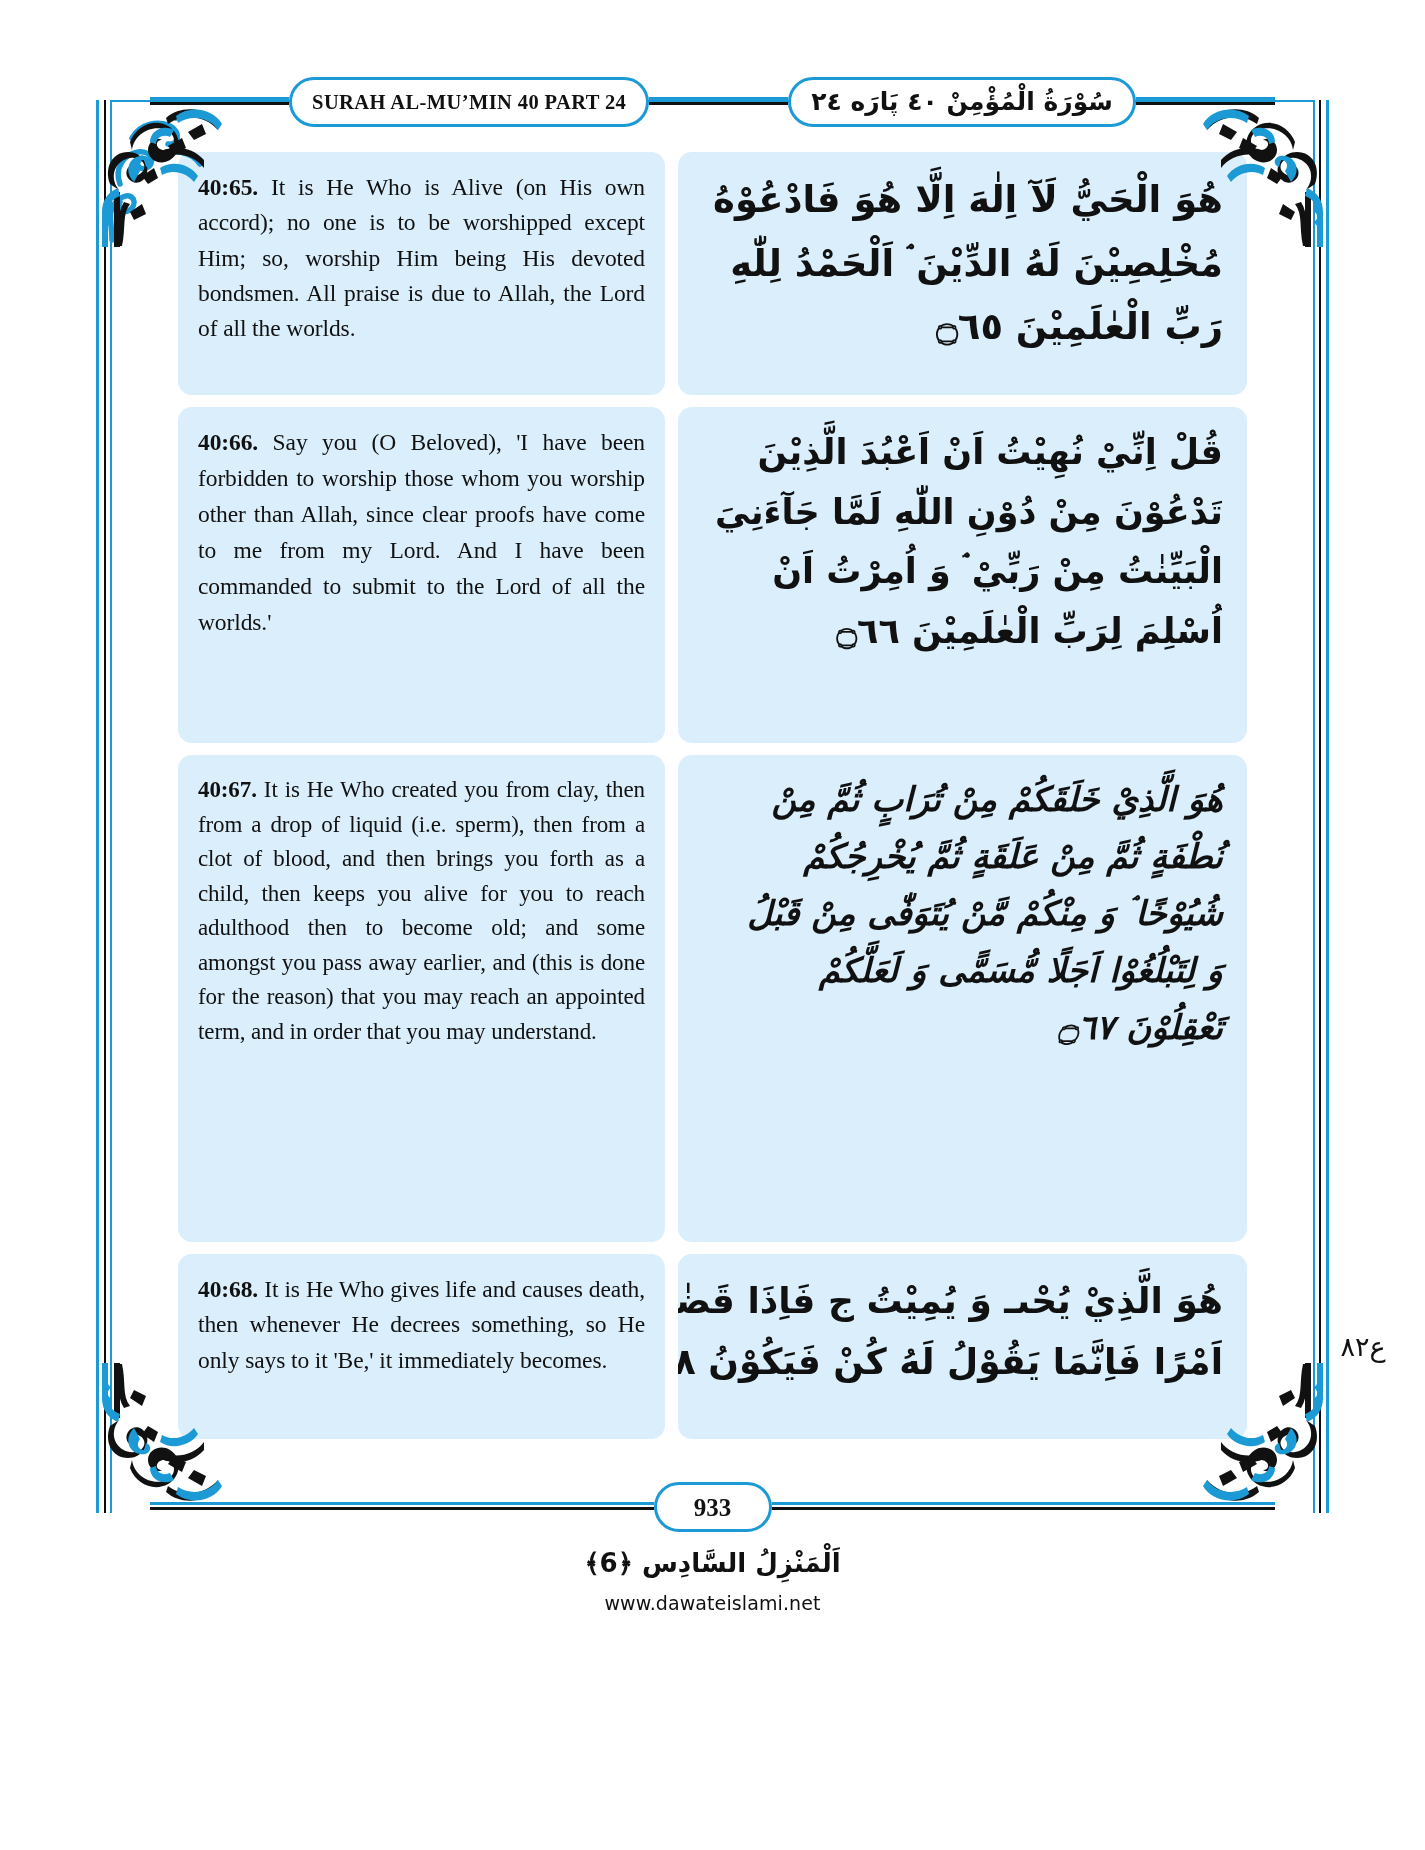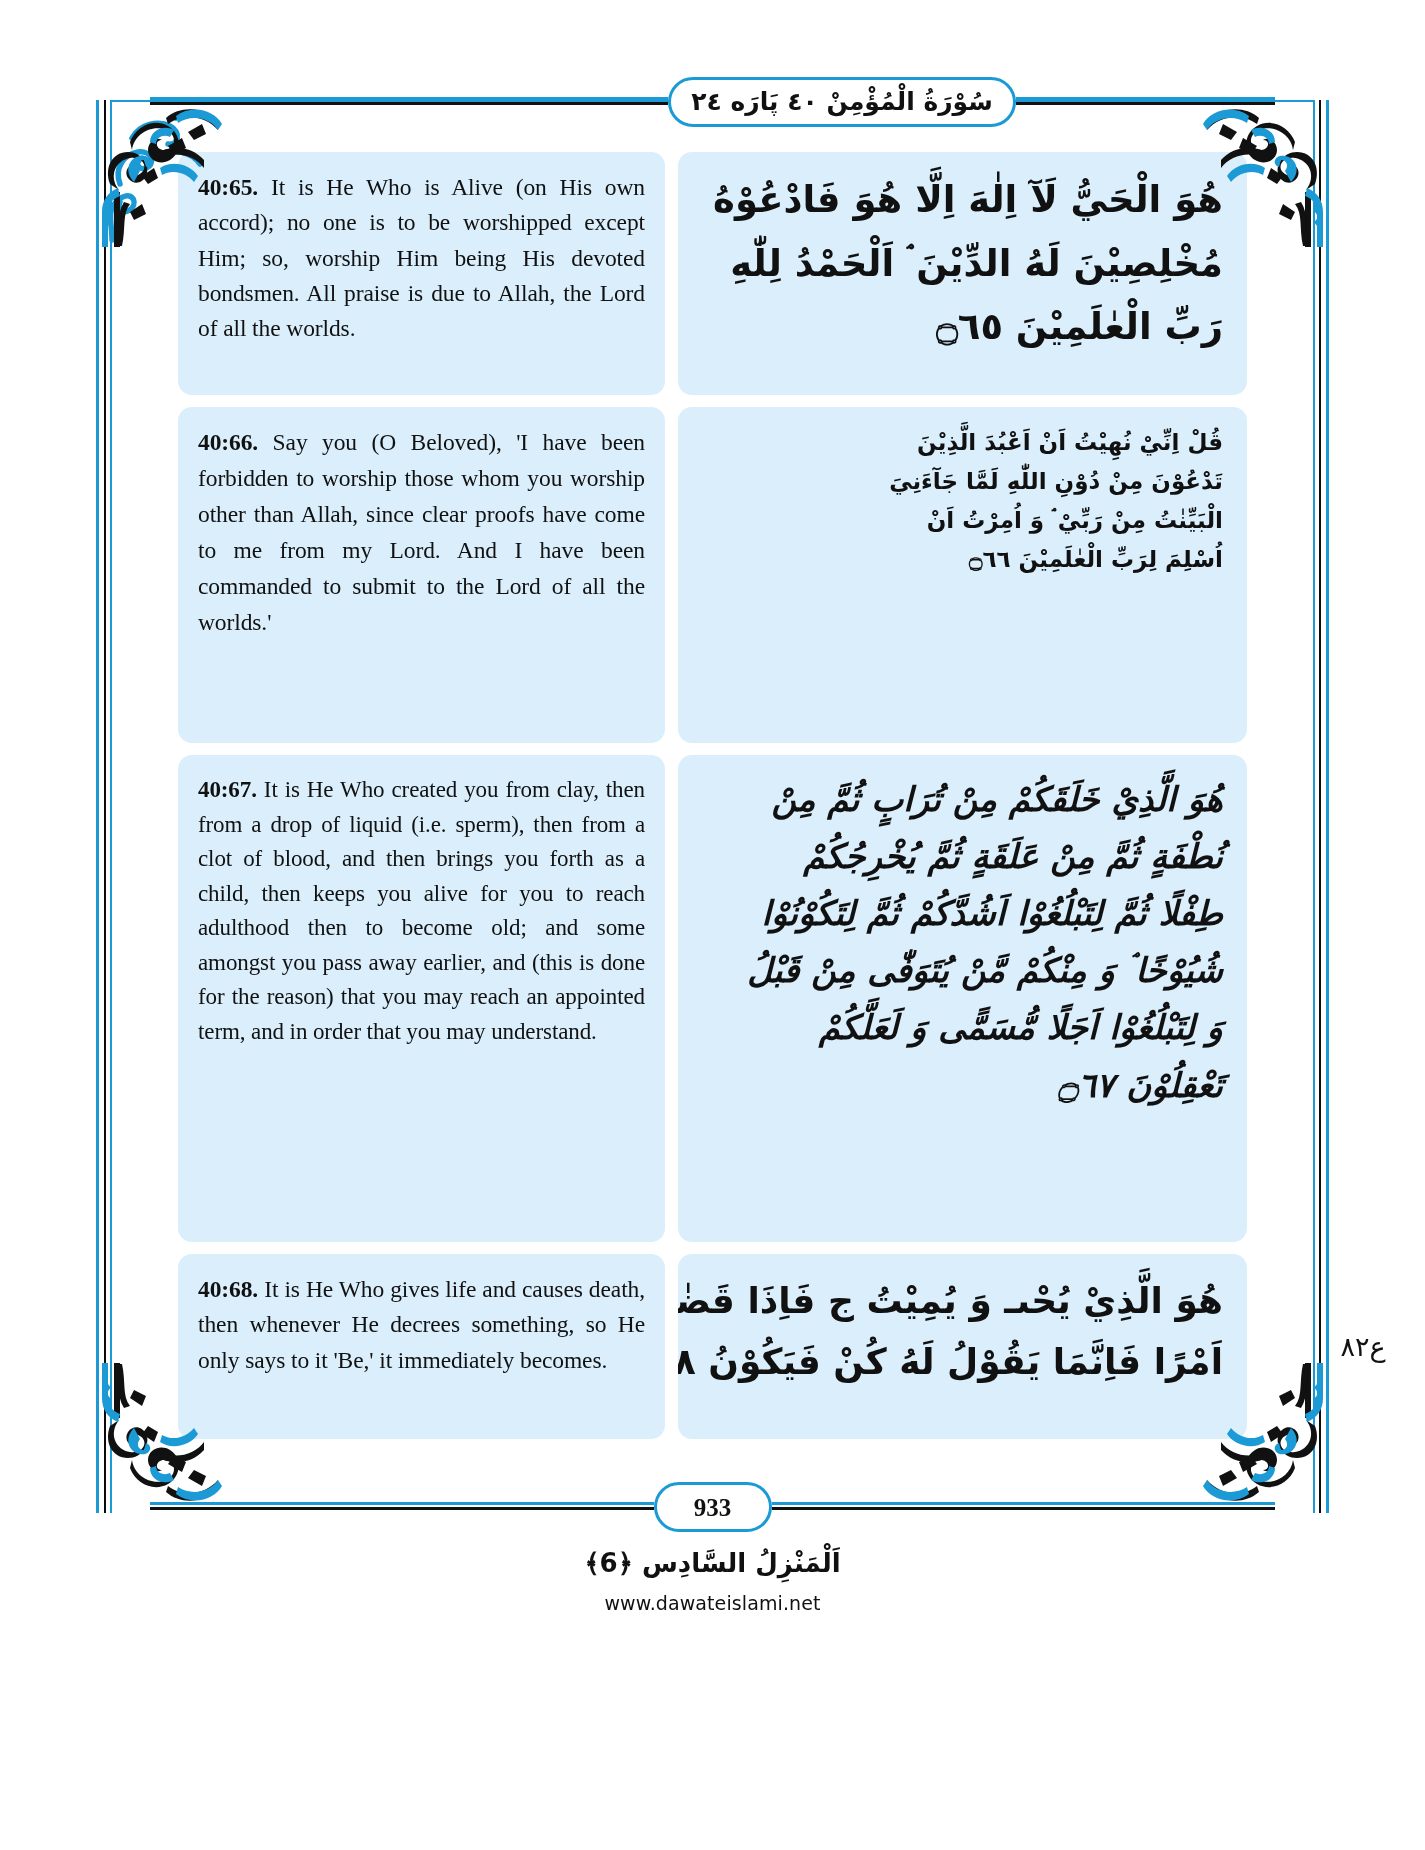--- a/index.html
+++ b/index.html
@@ -176,21 +176,21 @@
   }
   .ar-line { white-space: nowrap; }
 
   
   .row-65 .cell { height: 243px; }
   .row-66 .cell { height: 336px; }
   .row-67 .cell { height: 487px; }
   .row-68 .cell { height: 185px; }
 
   .row-65 .cell-ar { font-size: 37px; line-height: 1.72; padding-left: 24px; }
-  .row-66 .cell-ar { font-size: 23px; line-height: 1.70; }
+  .row-66 .cell-ar { font-size: 35px; line-height: 1.70; }
   .row-67 .cell-ar { font-size: 34px; line-height: 1.68; font-style: italic; }
   .row-68 .cell-ar { font-size: 36px; line-height: 1.70; }
 
   .row-67 .cell-en { font-size: 23px; line-height: 1.50; }
   .row-66 .cell-en { font-size: 23.5px; line-height: 1.53; }
 
   
   .margin-mark {
     position: absolute;
     right: 38px;
@@ -263,20 +263,23 @@
 
   <div class="frame-outer"></div>
   <div class="frame-mid"></div>
   <div class="frame-inner"></div>
 
   <div class="mask" style="left:86px; top:64px;   width:1253px; height:36px;"></div>
   <div class="mask" style="left:86px; top:1513px; width:1253px; height:40px;"></div>
 
   <div class="header-band">
     <div class="hdr-rule"></div>
+    <div class="hdr-pill hdr-pill-left">
+      <span class="hdr-title-en">SURAH AL-MU’MIN 40 PART 24</span>
+    </div>
     <div class="hdr-rule"></div>
     <div class="hdr-pill hdr-pill-right">
       <span class="hdr-title-ar">سُوْرَةُ الْمُؤْمِنْ ٤٠ پَارَه ٢٤</span>
     </div>
     <div class="hdr-rule"></div>
   </div>
 
   <div class="corner corner-tl">
     <svg viewBox="0 0 150 175" xmlns="http://www.w3.org/2000/svg">
       <g fill="none" stroke="#1b9ad6" stroke-width="5.5" stroke-linecap="round">
@@ -406,21 +409,20 @@
       </div>
     </div>
 
     <div class="verse-row row-67">
       <div class="cell cell-en">
         <p><span class="vnum">40:67.</span><span> It is He Who created you from clay, then from a drop of liquid (i.e. sperm), then from a clot of blood, and then brings you forth as a child, then keeps you alive for you to reach adulthood then to become old; and some amongst you pass away earlier, and (this is done for the reason) that you may reach an appointed term, and in order that you may understand.</span></p>
       </div>
       <div class="cell cell-ar">
         <div class="ar-line">هُوَ الَّذِيْ خَلَقَكُمْ مِنْ تُرَابٍ ثُمَّ مِنْ</div>
         <div class="ar-line">نُطْفَةٍ ثُمَّ مِنْ عَلَقَةٍ ثُمَّ يُخْرِجُكُمْ</div>
-        <div class="ar-line">طِفْلًا ثُمَّ لِتَبْلُغُوْا اَشُدَّكُمْ ثُمَّ لِتَكُوْنُوْا</div>
         <div class="ar-line">شُيُوْخًا ۘ وَ مِنْكُمْ مَّنْ يُتَوَفّٰى مِنْ قَبْلُ</div>
         <div class="ar-line">وَ لِتَبْلُغُوْا اَجَلًا مُّسَمًّى وَ لَعَلَّكُمْ</div>
         <div class="ar-line">تَعْقِلُوْنَ ۝٦٧</div>
       </div>
     </div>
 
     <div class="verse-row row-68">
       <div class="cell cell-en">
         <p><span class="vnum">40:68.</span><span> It is He Who gives life and causes death, then whenever He decrees something, so He only says to it 'Be,' it immediately becomes.</span></p>
       </div>

